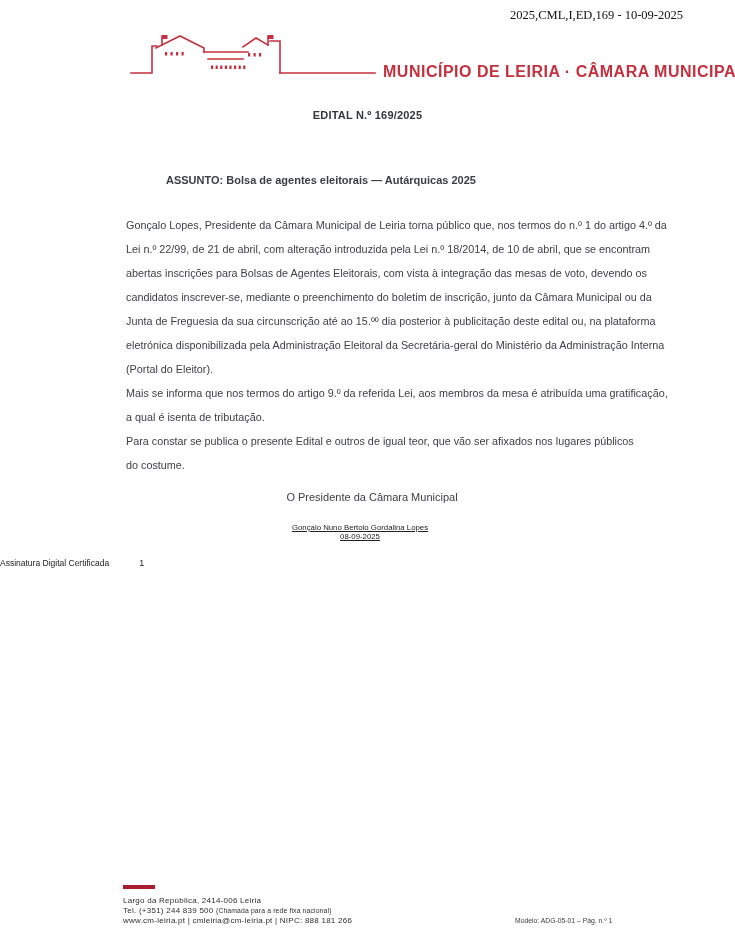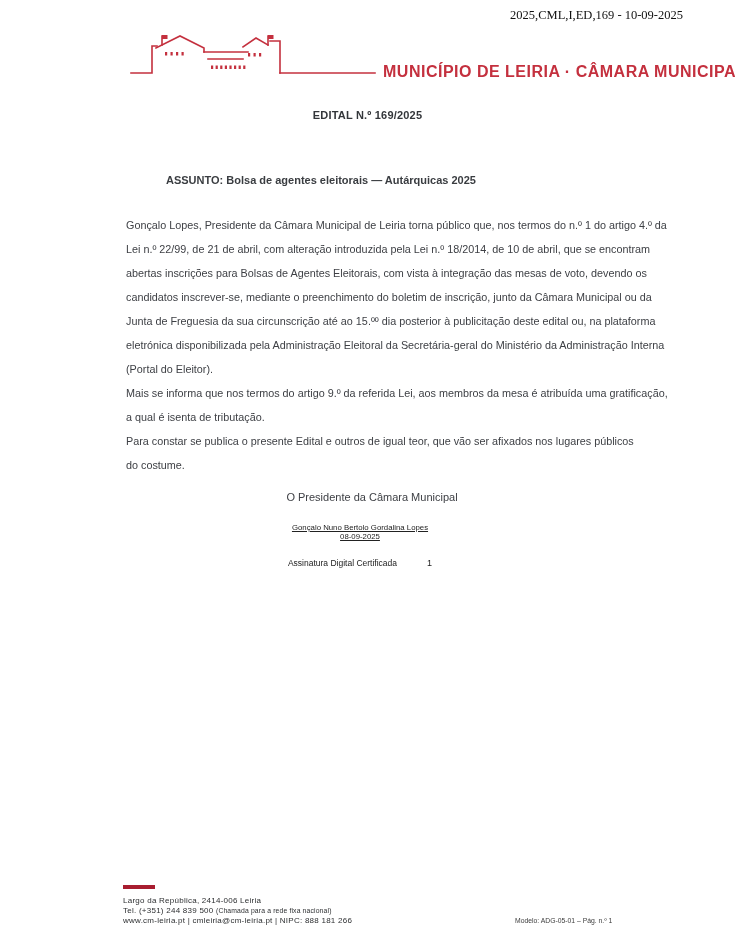--- a/index.html
+++ b/index.html
@@ -96,21 +96,20 @@
     line-height: 9.4px;
     color: #222222;
     text-decoration: underline;
   }
   .cert-row {
     position: absolute;
     top: 558px;
     left: 0;
     width: 720px;
     display: flex;
-    justify-content: center;
     align-items: baseline;
     gap: 30px;
     color: #222222;
   }
   .cert-row .cert-label { font-size: 8.5px; }
   .cert-row .pg-num { font-size: 9px; }
   
   .footer-bar {
     position: absolute;
     left: 123px;

